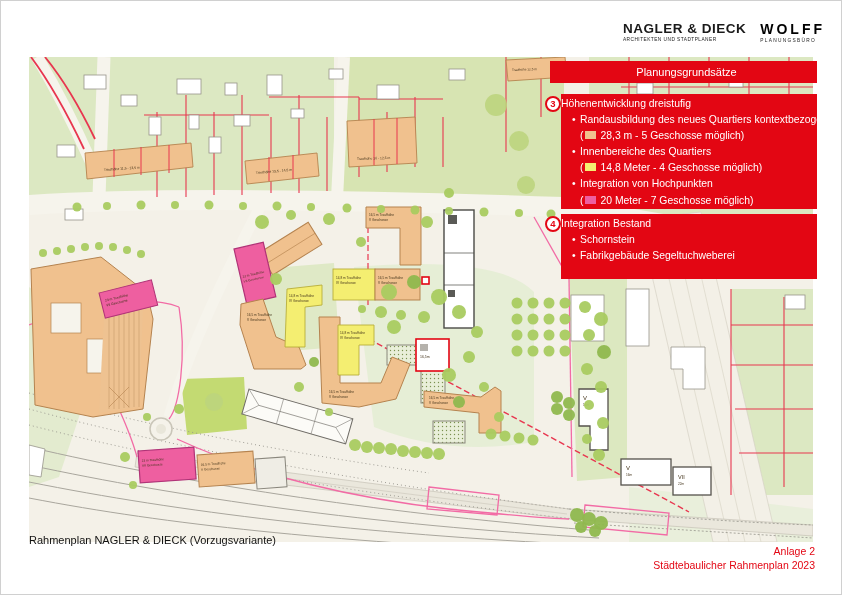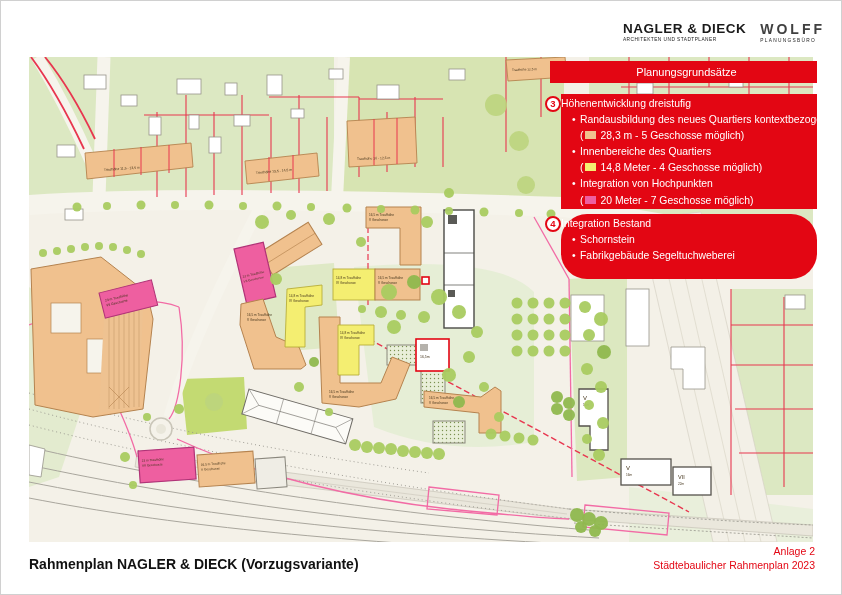--- a/index.html
+++ b/index.html
@@ -2,46 +2,46 @@
 <html><head>
 <meta charset="utf-8">
 <style>
   html,body{margin:0;padding:0;background:#e8e8e8;}
   .page{position:relative;width:842px;height:595px;background:#ffffff;overflow:hidden;
         font-family:"Liberation Sans",sans-serif;border:1px solid #d0d0d0;box-sizing:border-box;}
   
   .logos{position:absolute;top:20px;right:16px;display:flex;gap:14px;align-items:flex-start;text-align:left;}
   .firm1 .name{font-size:13.5px;font-weight:700;letter-spacing:.5px;color:#1a1a1a;}
   .firm1 .sub{font-size:4.8px;letter-spacing:.45px;color:#222;margin-top:1px;}
-  .firm2 .name{font-size:14px;font-weight:700;letter-spacing:3px;color:#404040;}
+  .firm2 .name{font-size:14px;font-weight:700;letter-spacing:3px;color:#000000;}
   .firm2 .sub{font-size:4.8px;letter-spacing:1.3px;color:#222;margin-top:1px;}
   
   .map-wrap{position:absolute;left:28px;top:56px;width:784px;height:485px;}
   svg{font-family:"Liberation Sans",sans-serif;}
   svg text{fill:#45351c;}
   .t{fill:#a9cb60;opacity:.95;}
   .td{fill:#8fb84e;opacity:.95;}
   .tl{fill:#bcd47d;opacity:.9;}
   
   .lbox{position:absolute;background:#e30613;color:#fff;box-sizing:border-box;}
   .lbox-title{left:549px;top:60px;width:267px;height:22px;font-size:11px;line-height:22px;padding-left:6px;text-align:center;}
   .lbox-3{left:560px;top:93px;width:256px;height:115px;font-size:10.4px;padding:2px 4px 0 0;}
-  .lbox-4{left:560px;top:213px;width:256px;height:65px;font-size:10.4px;padding:2px 4px 0 0;border-radius:26px;}
+  .lbox-4{left:560px;top:213px;width:256px;height:65px;font-size:10.4px;padding:2px 4px 0 0;}
   .lrow{line-height:16.1px;white-space:nowrap;}
   .l-head{}
   .l-bullet{margin-left:11px;}
   .l-paren{margin-left:19px;}
   .dot{display:inline-block;width:8px;}
   .swatch{display:inline-block;width:11px;height:8px;margin:0 4px 0 2px;}
   .numcircle{position:absolute;width:12px;height:12px;border:2px solid #e30613;border-radius:50%;
              background:#fff;color:#e30613;font-size:9.5px;font-weight:700;text-align:center;line-height:12px;z-index:3;}
   .nc3{left:544px;top:95px;}
   .nc4{left:544px;top:215px;}
   
-  .foot-left{position:absolute;left:28px;top:555px;font-size:14px;color:#111;font-weight:bold;}
+  .foot-left{position:absolute;left:28px;top:533px;font-size:11px;color:#111;}
   .foot-right{position:absolute;right:26px;top:543px;text-align:right;color:#e30613;font-size:10.5px;line-height:14px;}
 </style>
 </head>
 <body>
 
 <div class="page">
 
   <div class="logos">
     <div class="firm1">
       <div class="name">NAGLER &amp; DIECK</div>

